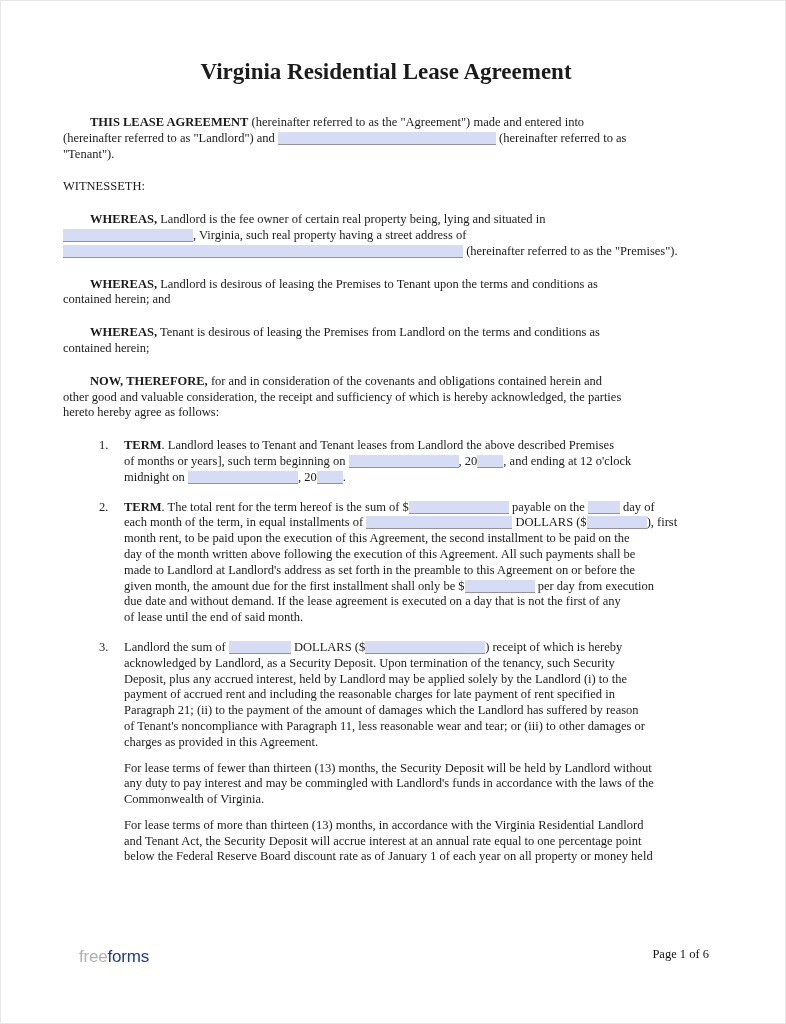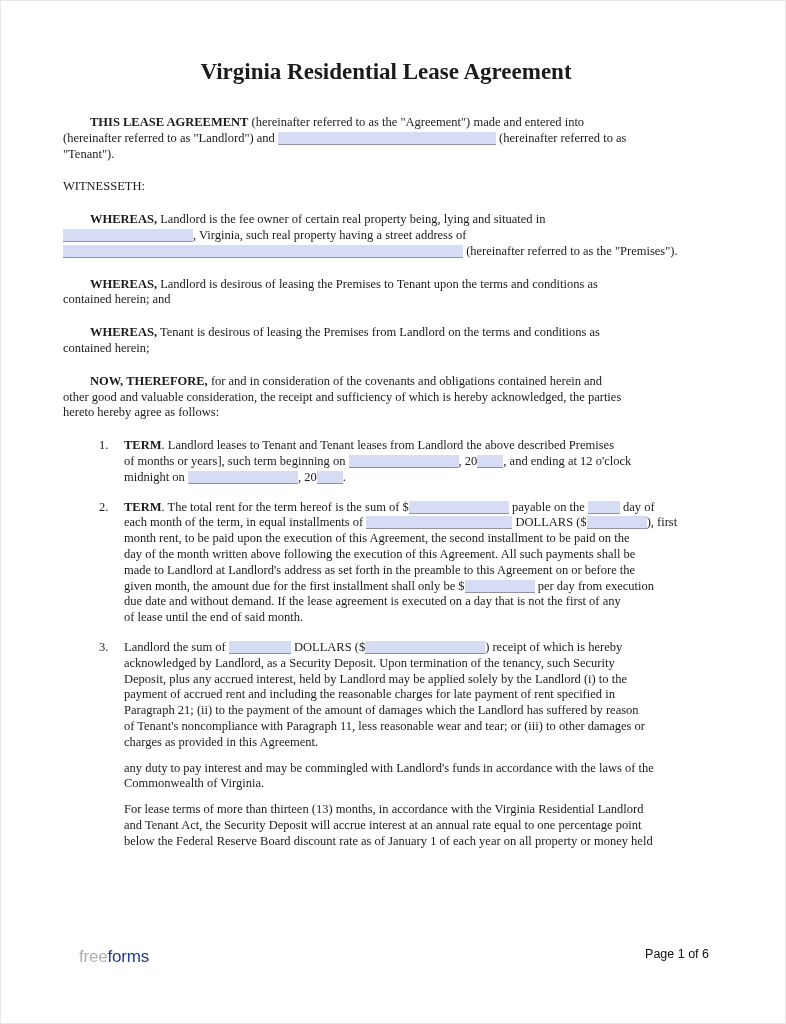--- a/index.html
+++ b/index.html
@@ -63,21 +63,21 @@
     font-size: 17px;
     font-weight: normal;
     letter-spacing: -0.2px;
   }
   .footer-brand .free { color: var(--brand_gray); }
   .footer-brand .forms { color: var(--brand_blue); }
   .footer-page {
     position: absolute;
     right: 76px;
     bottom: 60px;
-    font-family: Liberation Sans, sans-serif;
+    font-family: Liberation Serif, serif;
     font-size: 12.5px;
     color: #111111;
     margin-left: 6px;
   }
 </style>
 </head>
 <body>
 
 <div class="page">
   <div class="content">
@@ -143,20 +143,21 @@
         <div class="nbody">
             <div class="line">Landlord the sum of <span class="blank" style="width: 62px;"></span> DOLLARS ($<span class="blank" style="width: 120px;"></span>) receipt of which is hereby</div>
             <div class="line">acknowledged by Landlord, as a Security Deposit. Upon termination of the tenancy, such Security</div>
             <div class="line">Deposit, plus any accrued interest, held by Landlord may be applied solely by the Landlord (i) to the</div>
             <div class="line">payment of accrued rent and including the reasonable charges for late payment of rent specified in</div>
             <div class="line">Paragraph 21; (ii) to the payment of the amount of damages which the Landlord has suffered by reason</div>
             <div class="line">of Tenant's noncompliance with Paragraph 11, less reasonable wear and tear; or (iii) to other damages or</div>
             <div class="line">charges as provided in this Agreement.</div>
           </div>
         <div class="nbody sub">
+            <div class="line">For lease terms of fewer than thirteen (13) months, the Security Deposit will be held by Landlord without</div>
             <div class="line">any duty to pay interest and may be commingled with Landlord's funds in accordance with the laws of the</div>
             <div class="line">Commonwealth of Virginia.</div>
           </div>
         <div class="nbody sub">
             <div class="line">For lease terms of more than thirteen (13) months, in accordance with the Virginia Residential Landlord</div>
             <div class="line">and Tenant Act, the Security Deposit will accrue interest at an annual rate equal to one percentage point</div>
             <div class="line">below the Federal Reserve Board discount rate as of January 1 of each year on all property or money held</div>
           </div>
       </div>
     </div>

